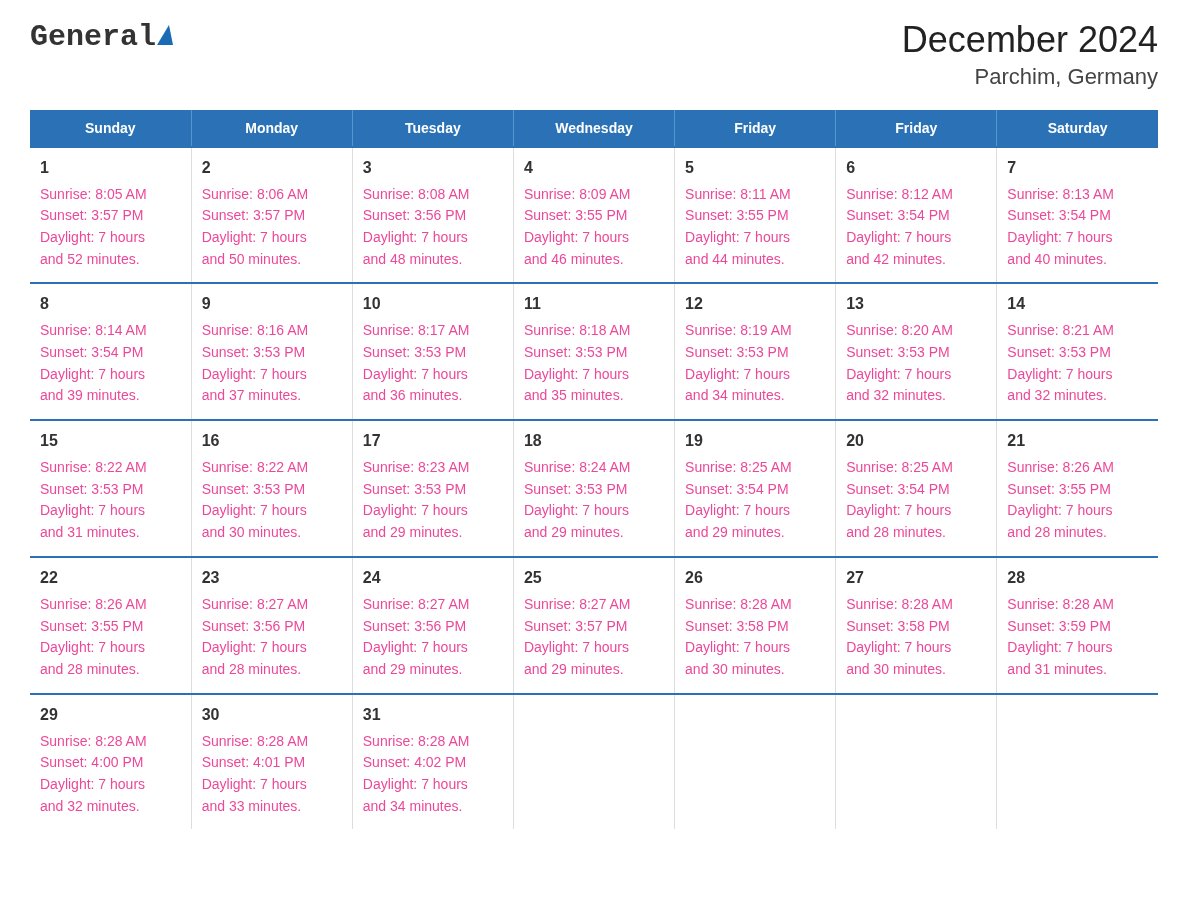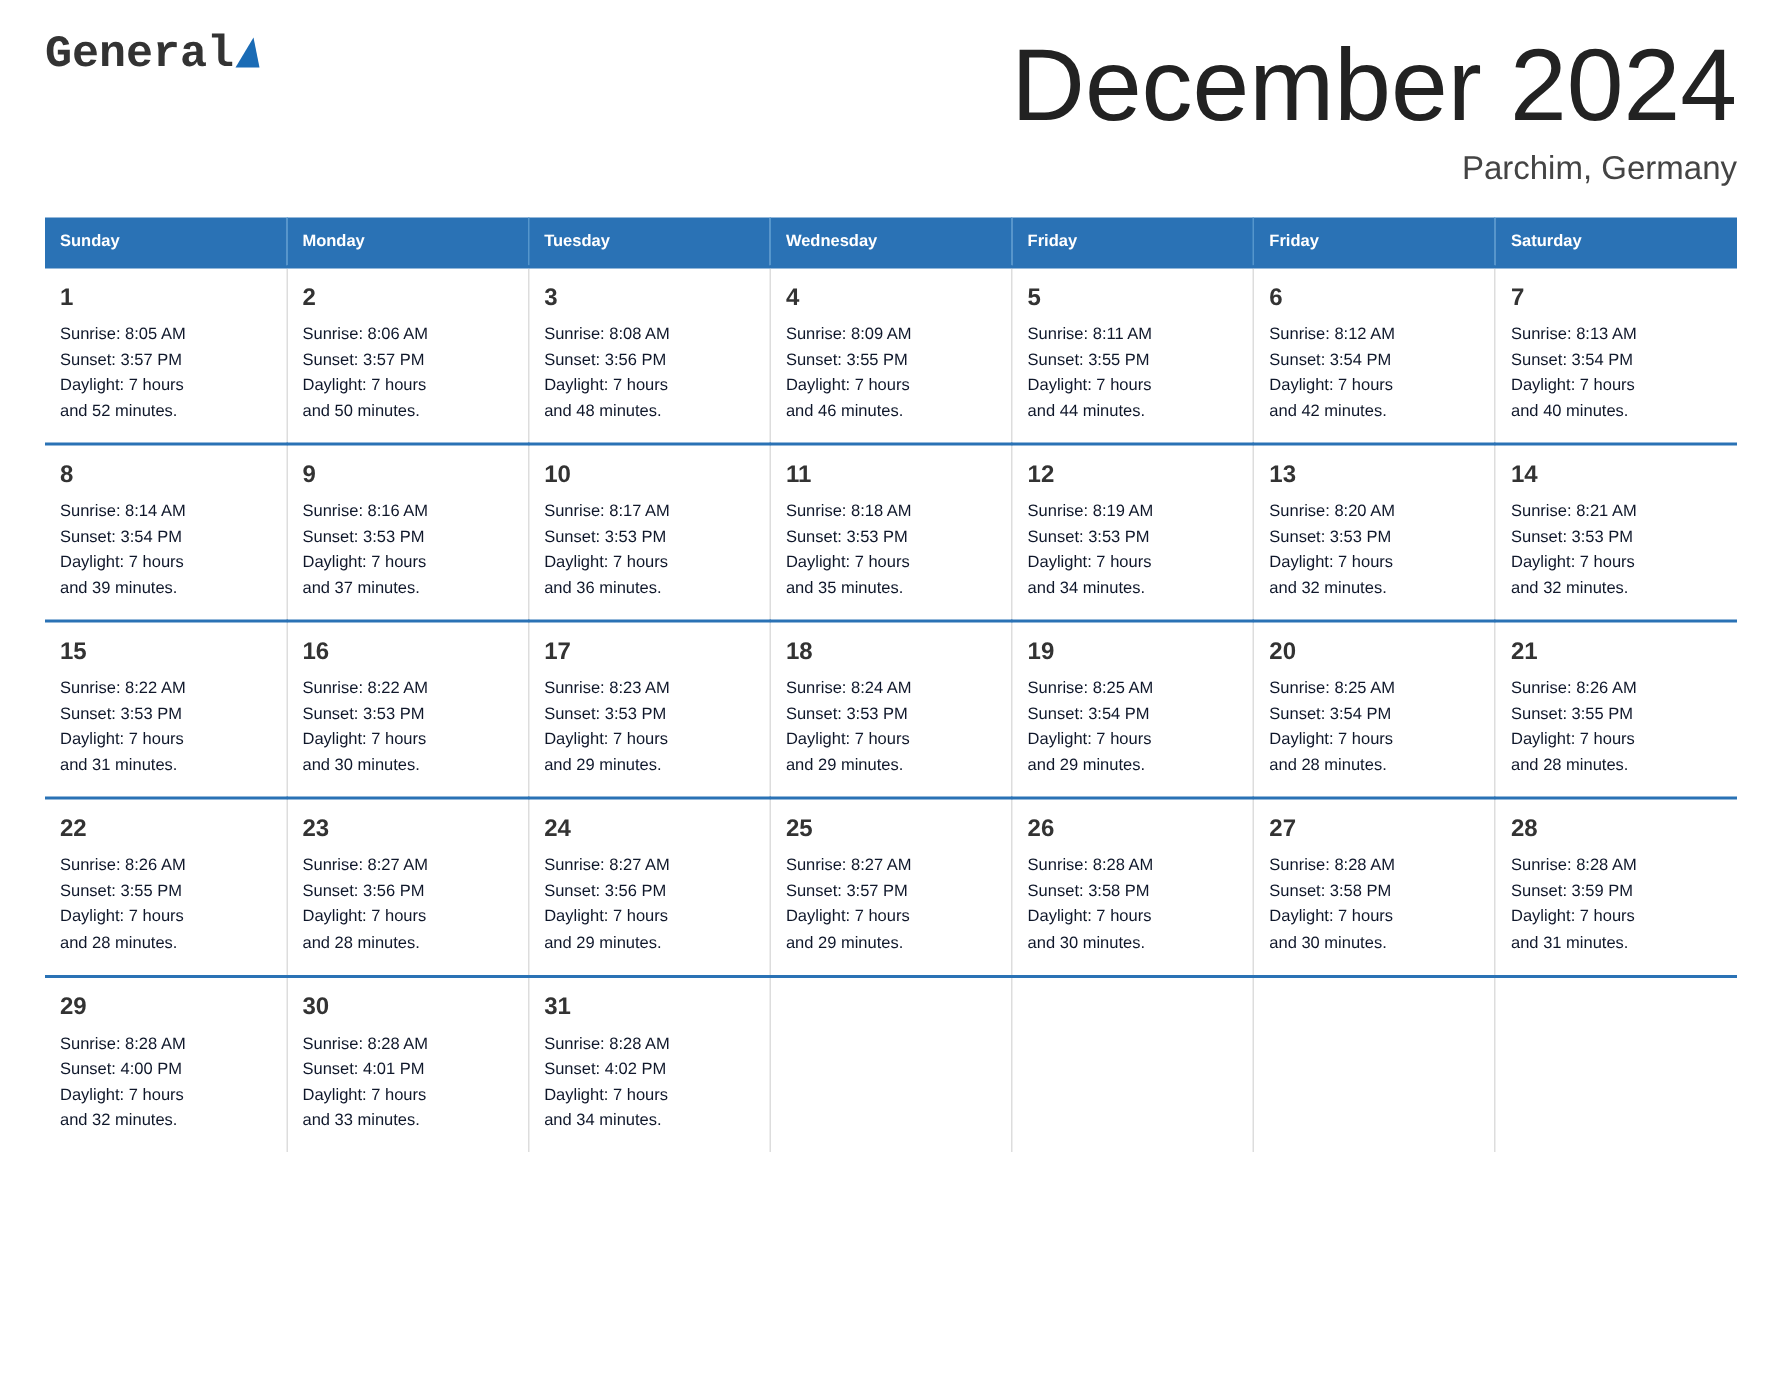--- a/index.html
+++ b/index.html
@@ -13,45 +13,45 @@
     .header {
       display: flex;
       justify-content: space-between;
       align-items: flex-start;
       margin-bottom: 20px;
     }
     .title-area {
       text-align: right;
     }
     .title-area h1 {
-      font-size: 68px;
+      font-size: 36px;
       font-weight: 300;
       color: #222;
       line-height: 1.1;
     }
     .title-area h2 {
       font-size: 22px;
       font-weight: 400;
       color: #444;
       margin-top: 4px;
     }
     table {
       width: 100%;
       border-collapse: collapse;
       table-layout: fixed;
     }
     thead tr {
       background-color: #2a72b5;
     }
     thead th {
       color: #fff;
-      font-size: 11px;
+      font-size: 14px;
       font-weight: 600;
       padding: 10px 10px;
-      text-align: left;
+      text-align: center;
       border-right: 1px solid #5596cc;
     }
     thead th:last-child { border-right: none; }
     tbody tr {
       border-top: 2px solid #2a72b5;
     }
     tbody td {
       vertical-align: top;
       padding: 8px 10px 12px 10px;
       font-size: 13.5px;
@@ -61,22 +61,22 @@
       height: 100px;
     }
     tbody td:last-child { border-right: none; }
     .day-number {
       font-size: 16px;
       font-weight: 600;
       margin-bottom: 4px;
       display: block;
     }
     .day-info {
-      font-size: 11px;
-      color: #0f172a;
+      font-size: 14px;
+      color: #ec4899;
       line-height: 1.55;
     }
 
     
     .logo-wrap {
       display: flex;
       flex-direction: column;
     }
     .logo-line1 {
       display: flex;

